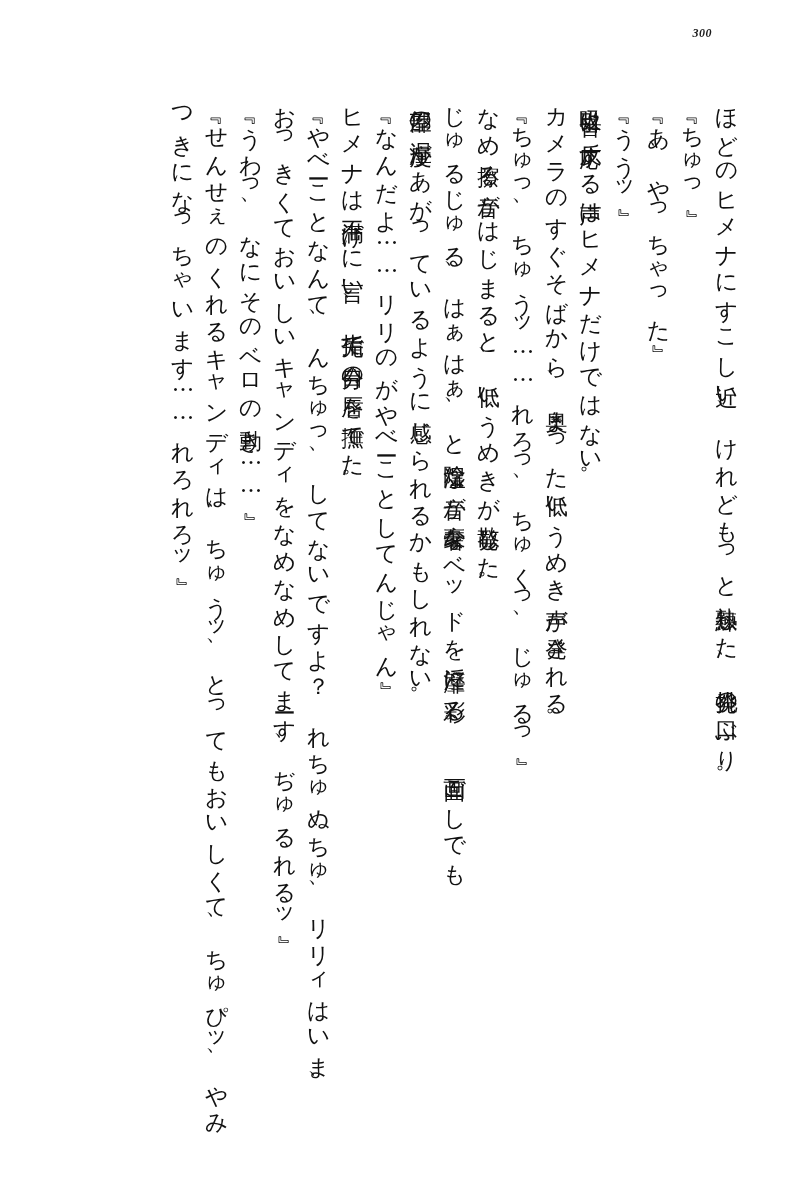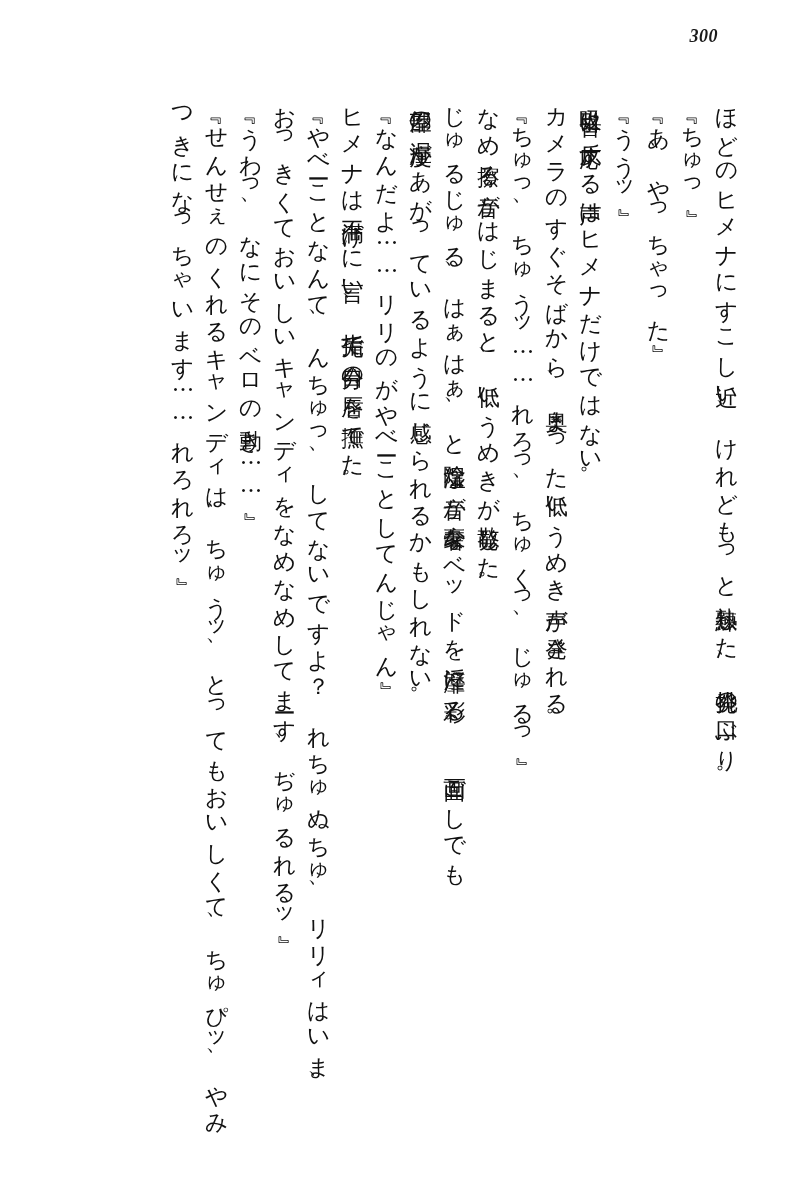--- a/index.html
+++ b/index.html
@@ -17,23 +17,23 @@
   }
   .page {
     position: absolute;
     inset: 0;
     background: #ffffff;
   }
   
   .page-number {
     position: absolute;
     top: 26px;
-    right: 82px;
+    right: 88px;
     font-family: "Liberation Serif", "DejaVu Serif", serif;
-    font-size: 18px;
+    font-size: 12px;
     font-style: italic;
     font-weight: 700;
     letter-spacing: 0.5px;
     color: #1a1a1a;
   }
   
   .text-block {
     position: absolute;
     top: 92px;
     right: 62px;

